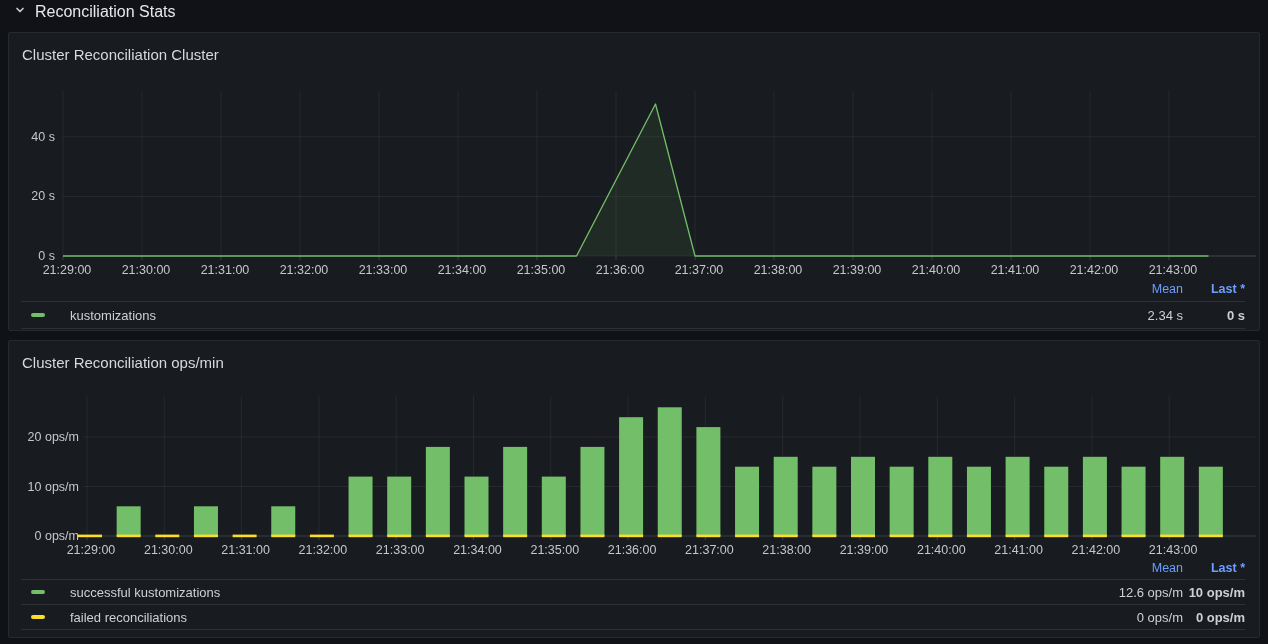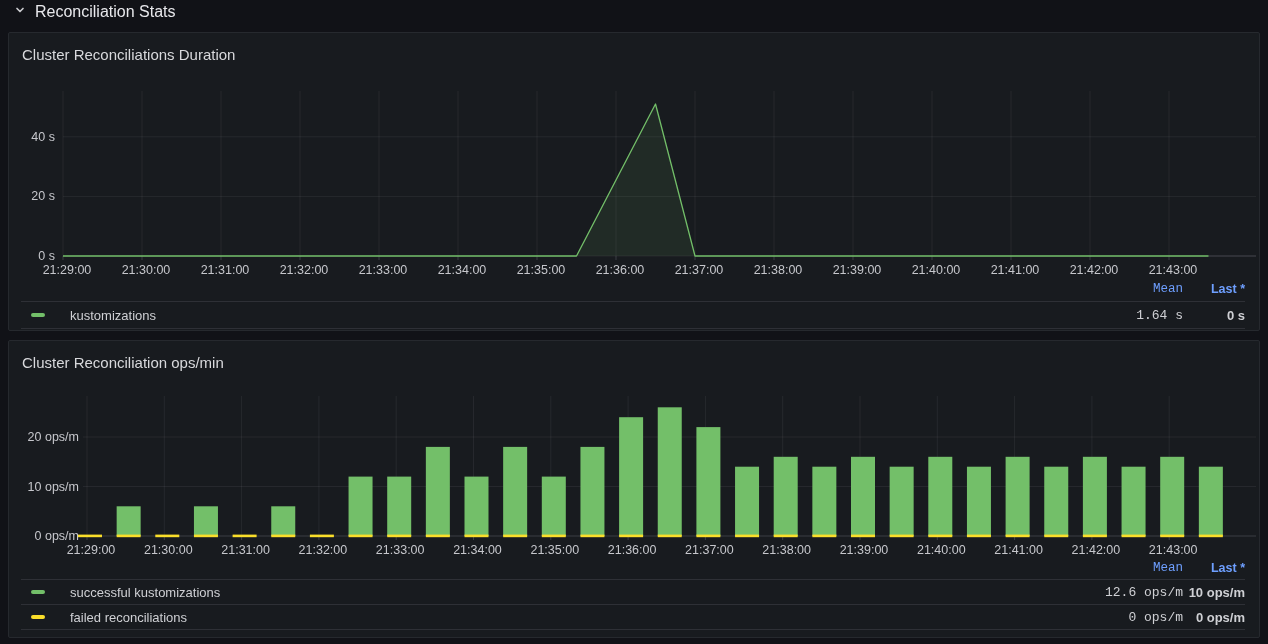--- a/index.html
+++ b/index.html
@@ -33,41 +33,41 @@
   .lrow{display:flex;align-items:center;}
   .lhead{height:25px;}
   .legend-2 .lhead{height:23px;}
   .ldata{height:26px;}
   .legend-2 .ldata{height:24px;}
   .ldiv{height:1px;background:rgba(204,204,220,0.12);}
   .llabel-wrap{flex:1;display:flex;align-items:center;}
   .marker{width:14px;height:4px;border-radius:2px;margin:0 9px 0 10px;flex:0 0 auto;}
   .llabel{cursor:pointer;padding-left:16px;}
   .cell{text-align:right;white-space:nowrap;}
-  .cell-mean{width:95px;font-family:Liberation Mono, monospace;}
+  .cell-mean{width:95px;}
   .cell-last{width:62px;font-weight:bold;}
   .lhead .cell{color:#6E9FFF;font-size:12.5px;cursor:pointer;}
   text{font-family:"Liberation Sans",sans-serif;}
 </style>
 </head>
 <body>
 
 <div>
 
   <div class="section-header">
     <span class="chev">
       <svg width="14" height="14" viewBox="0 0 14 14">
         <polyline points="4,5.5 7,8.5 10,5.5" fill="none" stroke="#C9CACE" stroke-width="1.7" stroke-linecap="round" stroke-linejoin="round"></polyline>
       </svg>
     </span>
     <span class="section-title">Reconciliation Stats</span>
   </div>
 
   <div class="panel panel-1">
-    <div class="panel-title">Cluster Reconciliations Duration</div>
+    <div class="panel-title">Cluster Reconciliation Cluster</div>
     <svg class="chart" id="chart1" width="1250" height="246">
         <line x1="54" y1="223" x2="1247" y2="223" stroke="rgba(204,204,220,0.08)" stroke-width="1"></line>
         <text x="46" y="227" text-anchor="end" font-size="12.5" fill="#C6C7CC">0 s</text>
         <line x1="54" y1="163.4" x2="1247" y2="163.4" stroke="rgba(204,204,220,0.08)" stroke-width="1"></line>
         <text x="46" y="167.4" text-anchor="end" font-size="12.5" fill="#C6C7CC">20 s</text>
         <line x1="54" y1="103.8" x2="1247" y2="103.8" stroke="rgba(204,204,220,0.08)" stroke-width="1"></line>
         <text x="46" y="107.8" text-anchor="end" font-size="12.5" fill="#C6C7CC">40 s</text>
         <line x1="54" y1="58" x2="54" y2="223" stroke="rgba(204,204,220,0.08)" stroke-width="1"></line>
         <line x1="54" y1="223" x2="54" y2="227" stroke="rgba(204,204,220,0.20)" stroke-width="1"></line>
         <text x="58" y="241" text-anchor="middle" font-size="12.5" fill="#C6C7CC">21:29:00</text>
@@ -123,21 +123,21 @@
         <div class="llabel-wrap"></div>
         <div class="cell cell-mean">Mean</div>
         <div class="cell cell-last">Last *</div>
       </div>
       <div class="ldiv"></div>
       <div class="lrow ldata">
         <div class="llabel-wrap">
           <span class="marker" style="background: rgb(115, 191, 105);"></span>
           <span class="llabel">kustomizations</span>
         </div>
-        <div class="cell cell-mean">1.64 s</div>
+        <div class="cell cell-mean">2.34 s</div>
         <div class="cell cell-last">0 s</div>
       </div>
       <div class="ldiv"></div>
     </div>
   </div>
 
   <div class="panel panel-2">
     <div class="panel-title">Cluster Reconciliation ops/min</div>
     <svg class="chart" id="chart2" width="1250" height="220">
         <line x1="74" y1="195" x2="1247" y2="195" stroke="rgba(204,204,220,0.20)" stroke-width="1"></line>

